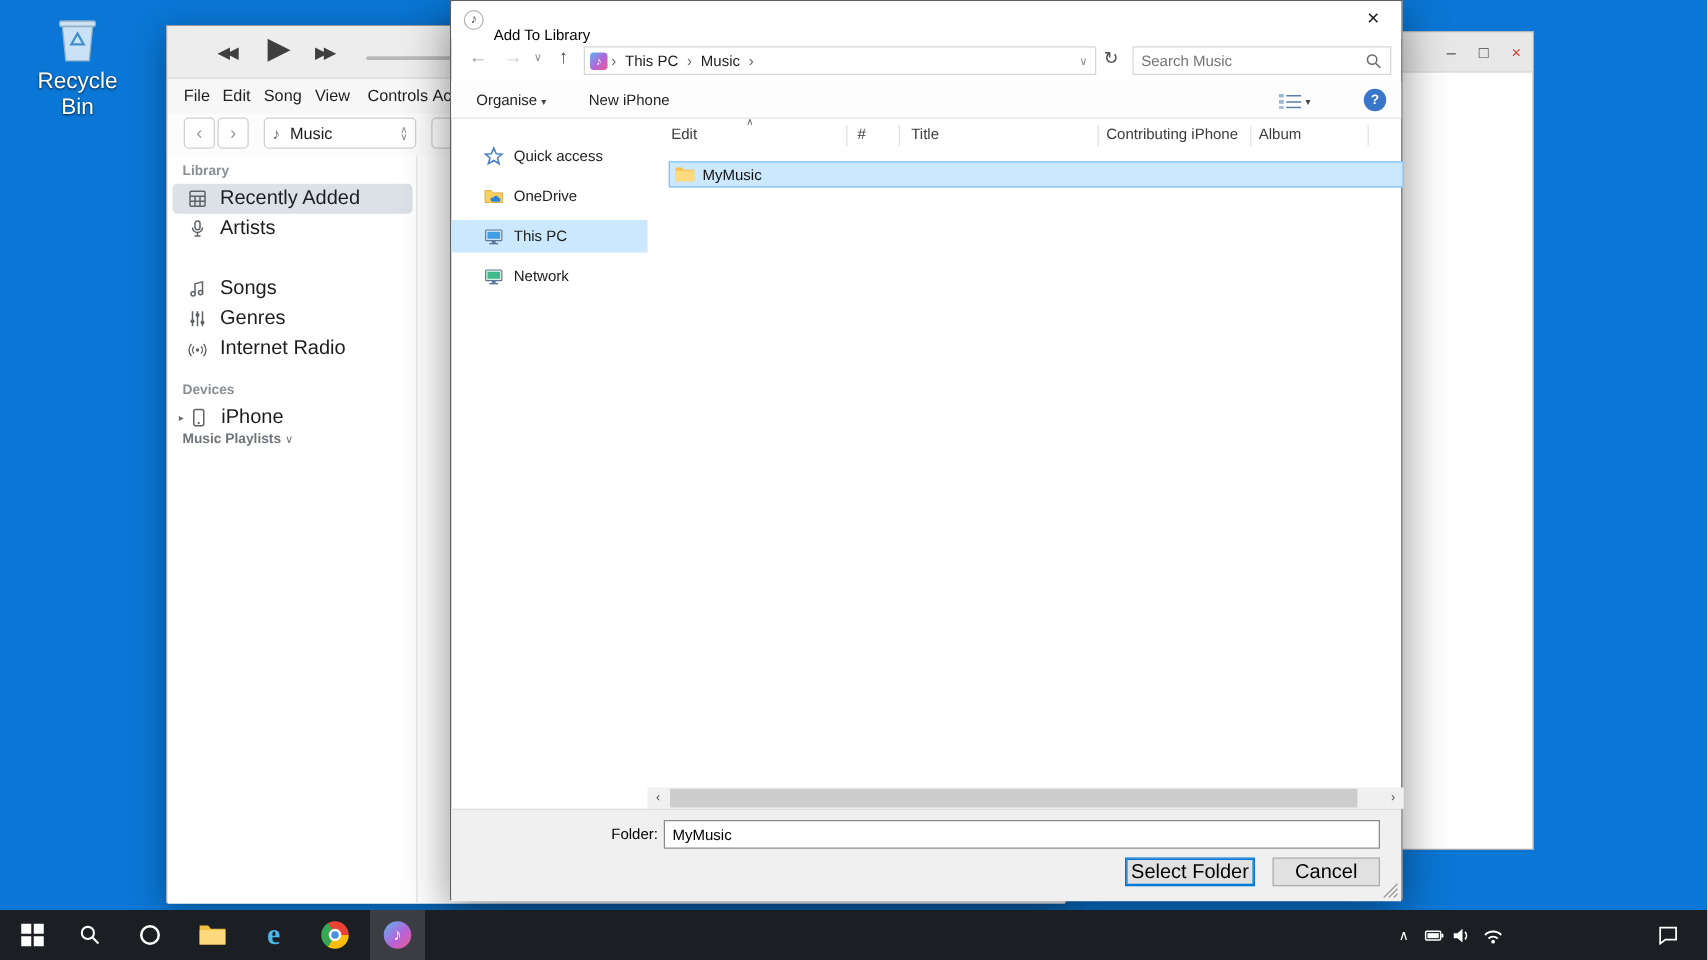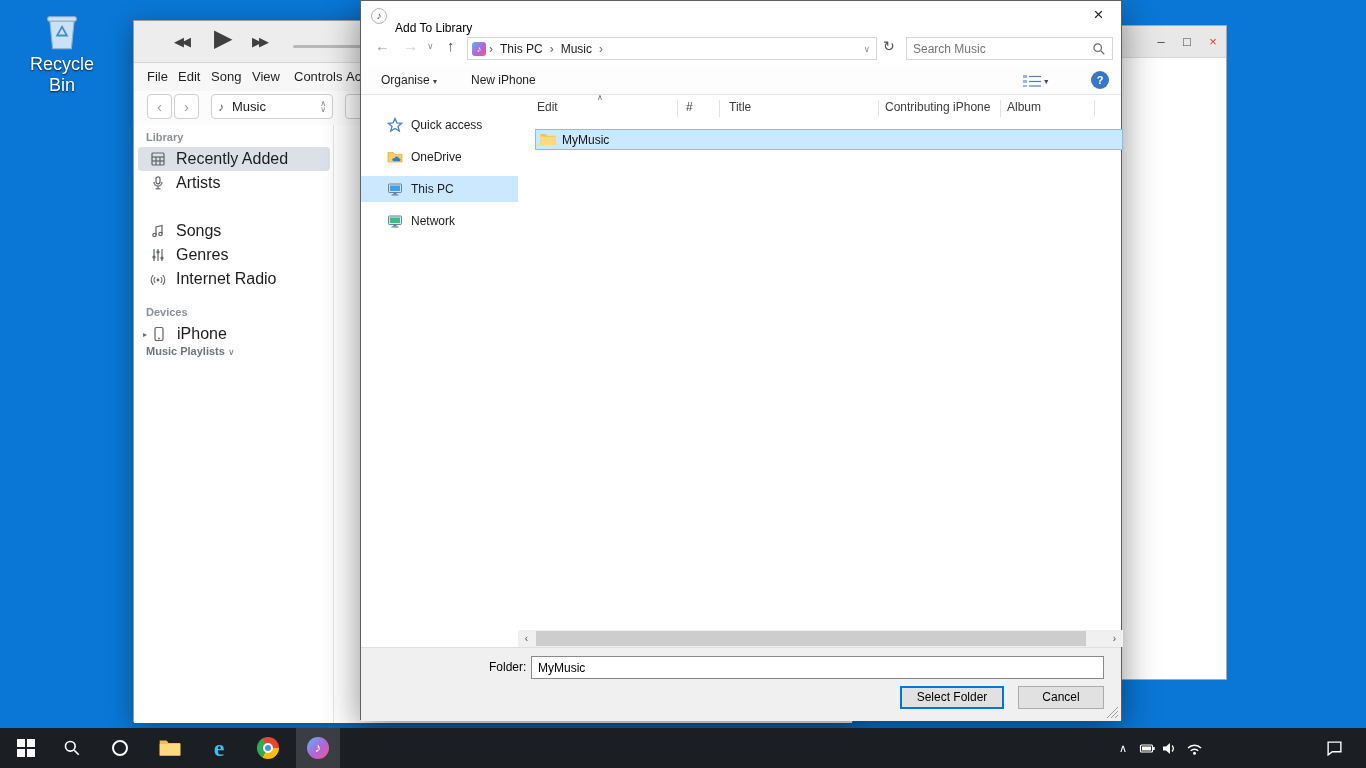--- a/index.html
+++ b/index.html
@@ -53,21 +53,21 @@
   .pane-row .tx { font-size:12px; color:#1d1d1d; margin-left:8px; }
   .pane-sel { background:#cce8ff; }
   .colhead { position:absolute; top:99px; font-size:12px; color:#3c3c3c; }
   .coldiv { position:absolute; top:99px; width:1px; height:17px; background:#e2e2e2; }
   .filerow { position:absolute; left:174px; top:128px; width:588px; height:21px; background:#cce8ff; border:1px solid #7fc1f7; display:flex; align-items:center; }
   .hscroll { position:absolute; left:157px; top:629px; width:605px; height:17px; background:#f0f0f0; }
   .hthumb { position:absolute; left:18px; top:1px; width:550px; height:15px; background:#cdcdcd; }
   .harrow { position:absolute; top:0; width:17px; height:17px; color:#505050; font-size:10px; text-align:center; line-height:17px; }
   .dlg-footer { position:absolute; left:0; top:646px; width:100%; height:74px; background:#f0f0f0; border-top:1px solid #dfdfdf; }
   .folder-input { position:absolute; left:170px; top:8px; width:573px; height:23px; border:1px solid #8a8a8a; font-size:12px; padding:0 6px; font-family:"Liberation Sans",sans-serif; color:#000; outline:none; background:#fff; }
-  .btn { position:absolute; top:38px; height:23px; background:#e1e1e1; border:1px solid #adadad; font-size:12px; color:#000; text-align:center; line-height:21px; }
+  .btn { position:absolute; top:38px; height:23px; background:#e1e1e1; border:1px solid #adadad; font-size:16px; color:#000; text-align:center; line-height:21px; }
   .btn-default { border:1px solid #0078d7; box-shadow:inset 0 0 0 1px #0078d7; }
 
   
   .taskbar { position:absolute; left:0; top:728px; width:1366px; height:40px; background:#1b1e23; }
   .tbi { position:absolute; top:0; height:40px; display:flex; align-items:center; justify-content:center; }
   .startgrid { display:grid; grid-template-columns:8px 8px; grid-template-rows:8px 8px; gap:2px; }
   .startgrid div { background:#fff; }
   .chrome-outer { width:22px; height:22px; border-radius:50%; background:conic-gradient(from -30deg,#ea4335 0 120deg,#fbbc05 0 240deg,#34a853 0 360deg); display:flex; align-items:center; justify-content:center; }
   .chrome-inner { width:10px; height:10px; border-radius:50%; background:#4a90e2; border:2px solid #fff; }
   .itunes-ball { width:22px; height:22px; border-radius:50%; background:linear-gradient(135deg,#59b6f0,#b563d8 55%,#ee5a8f); color:#fff; font-size:13px; text-align:center; line-height:22px; }

